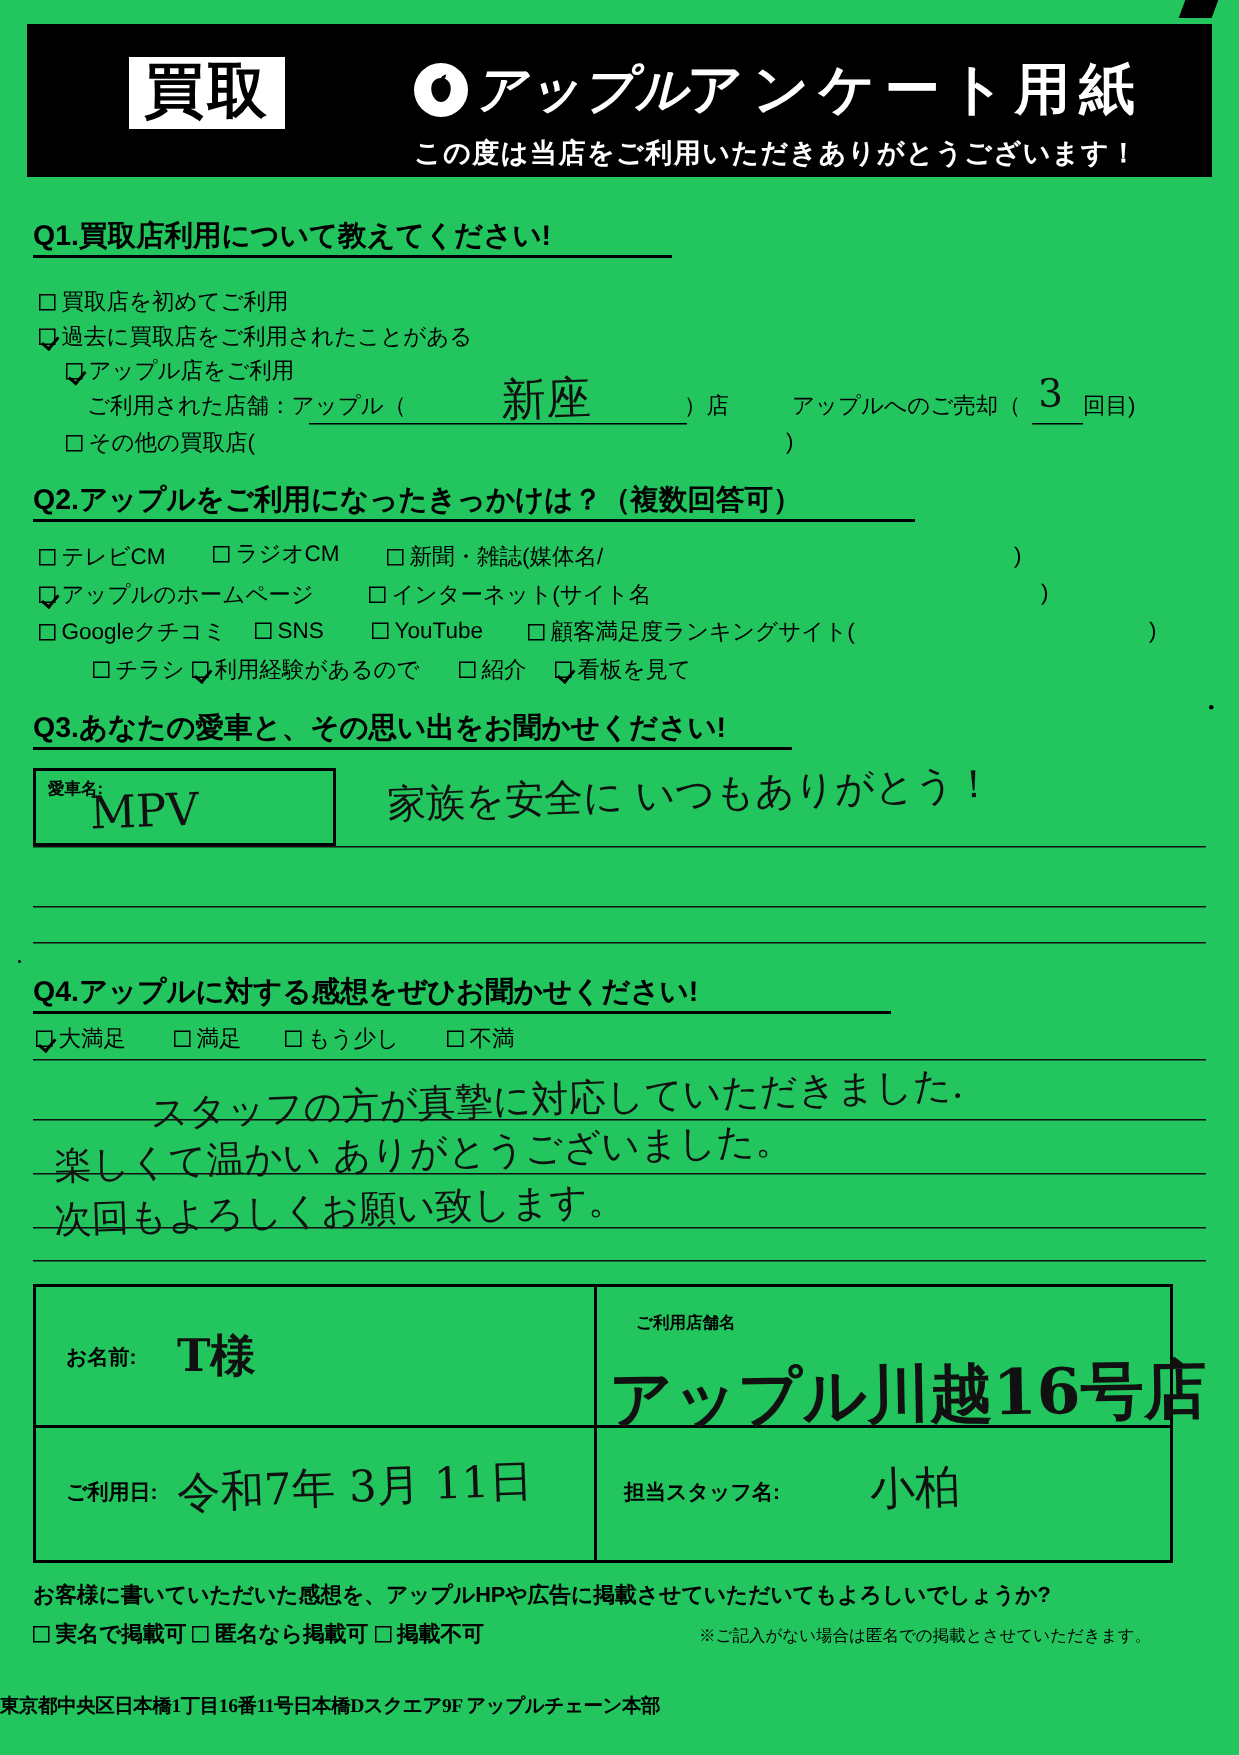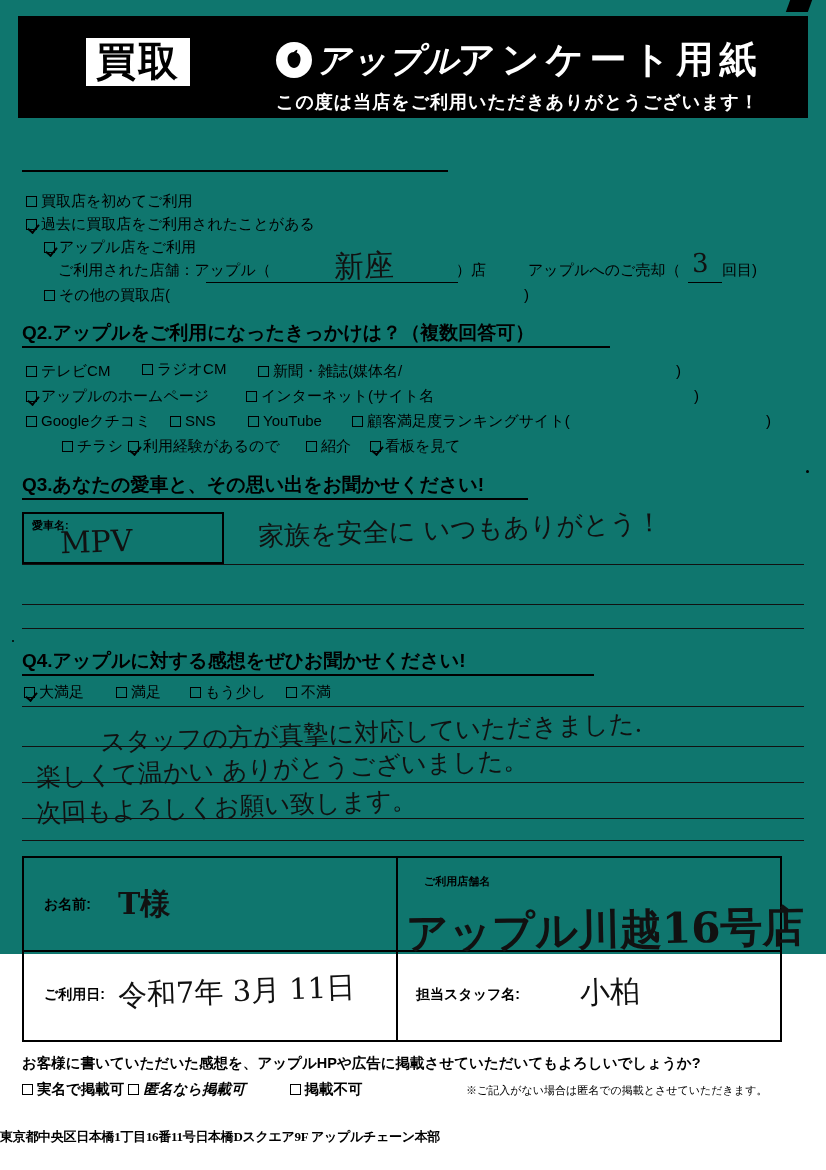--- a/index.html
+++ b/index.html
@@ -11,22 +11,22 @@
     width: 826px;
     height: 1170px;
     font-family: "Liberation Sans", sans-serif;
     color: #000;
     position: relative;
     overflow: hidden;
   }
   .page {
     position: relative;
     width: 826px;
-    height: 954px;
-    background: #0f766e;
+    height: 1170px;
+    background: #22c55e;
     box-sizing: border-box;
   }
   
   .banner {
     position: absolute;
     left: 18px;
     top: 16px;
     width: 790px;
     height: 102px;
     background: #000;
@@ -262,20 +262,21 @@
         <circle cx="13" cy="13" r="12.5" fill="#fff"></circle>
         <path d="M13 5 C9 5 6.5 8 6.5 12 c0 5 3 9 6.5 9 s6.5-4 6.5-9 C19.5 8 17 5 13 5 z" fill="#000"></path>
         <path d="M13.2 4.5 c1.2-1.4 3.2-1.8 3.2-1.8 s0 2-1.2 3.2 c-1.2 1.2-2.8 1.2-2.8 1.2 z" fill="#000"></path>
       </svg>
     </div>
     <div class="banner-apple-text">アップル</div>
     <div class="banner-title">アンケート用紙</div>
     <div class="banner-sub">この度は当店をご利用いただきありがとうございます！</div>
   </div>
 
+  <div class="q-head" style="left:22px; top:144px;">Q1.買取店利用について教えてください!</div>
   <div class="q-underline" style="left:22px; top:170px; width:426px;"></div>
 
   <div class="line" style="left:26px; top:192px;">
     <span class="cb"></span><span>買取店を初めてご利用</span>
   </div>
   <div class="line" style="left:26px; top:215px;">
     <span class="cb checked"></span><span>過去に買取店をご利用されたことがある</span>
   </div>
   <div class="line" style="left:44px; top:238px;">
     <span class="cb checked"></span><span>アップル店をご利用</span>
@@ -364,21 +365,21 @@
 
   <div class="line" style="left:24px; top:683px;">
     <span class="cb checked"></span><span>大満足</span>
   </div>
   <div class="line" style="left:116px; top:683px;">
     <span class="cb"></span><span>満足</span>
   </div>
   <div class="line" style="left:190px; top:683px;">
     <span class="cb"></span><span>もう少し</span>
   </div>
-  <div class="line" style="left:286px; top:683px;">
+  <div class="line" style="left:298px; top:683px;">
     <span class="cb"></span><span>不満</span>
   </div>
 
   <div class="rule" style="top:706px;"></div>
   <div class="rule" style="top:746px;"></div>
   <div class="rule" style="top:782px;"></div>
   <div class="rule" style="top:818px;"></div>
   <div class="rule" style="top:840px;"></div>
 
   <div class="hand" style="left:100px; top:716px; font-size:25px;">スタッフの方が真摯に対応していただきました.</div>
@@ -399,21 +400,21 @@
   <div class="hand" style="left:406px; top:902px; font-size:42px; font-weight:bold; transform:rotate(-1deg);">アップル川越16号店</div>
   <div class="hand" style="left:118px; top:972px; font-size:29px;">令和7年 3月 11日</div>
   <div class="hand" style="left:580px; top:972px; font-size:30px;">小柏</div>
 
   <div class="footer-note">お客様に書いていただいた感想を、アップルHPや広告に掲載させていただいてもよろしいでしょうか?</div>
 
   <div class="footer-cbs">
     <span style="">
       <span class="cb"></span><span>実名で掲載可</span>
     </span>
-    <span style="margin-right:40px;font-style:italic;">
+    <span style="">
       <span class="cb"></span><span>匿名なら掲載可</span>
     </span>
     <span>
       <span class="cb"></span><span>掲載不可</span>
     </span>
   </div>
 
   <div class="footer-small">※ご記入がない場合は匿名での掲載とさせていただきます。</div>
   <div class="footer-addr">東京都中央区日本橋1丁目16番11号日本橋Dスクエア9F アップルチェーン本部</div>
 

